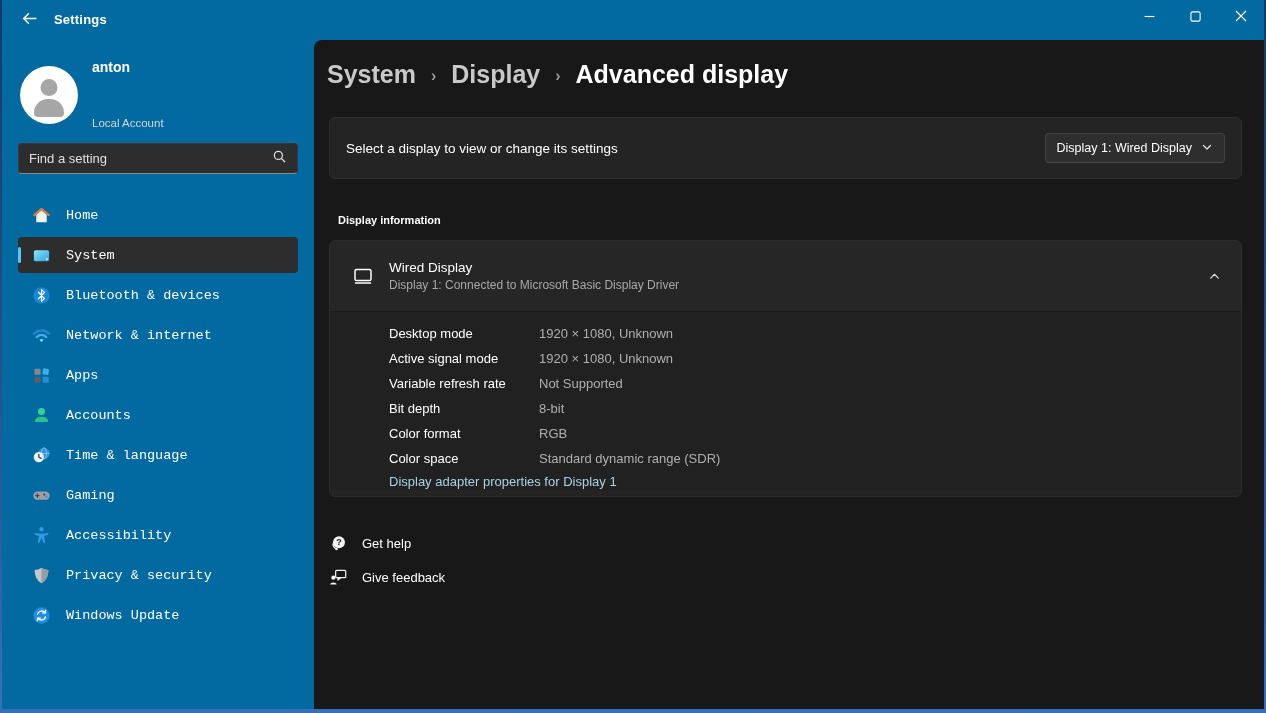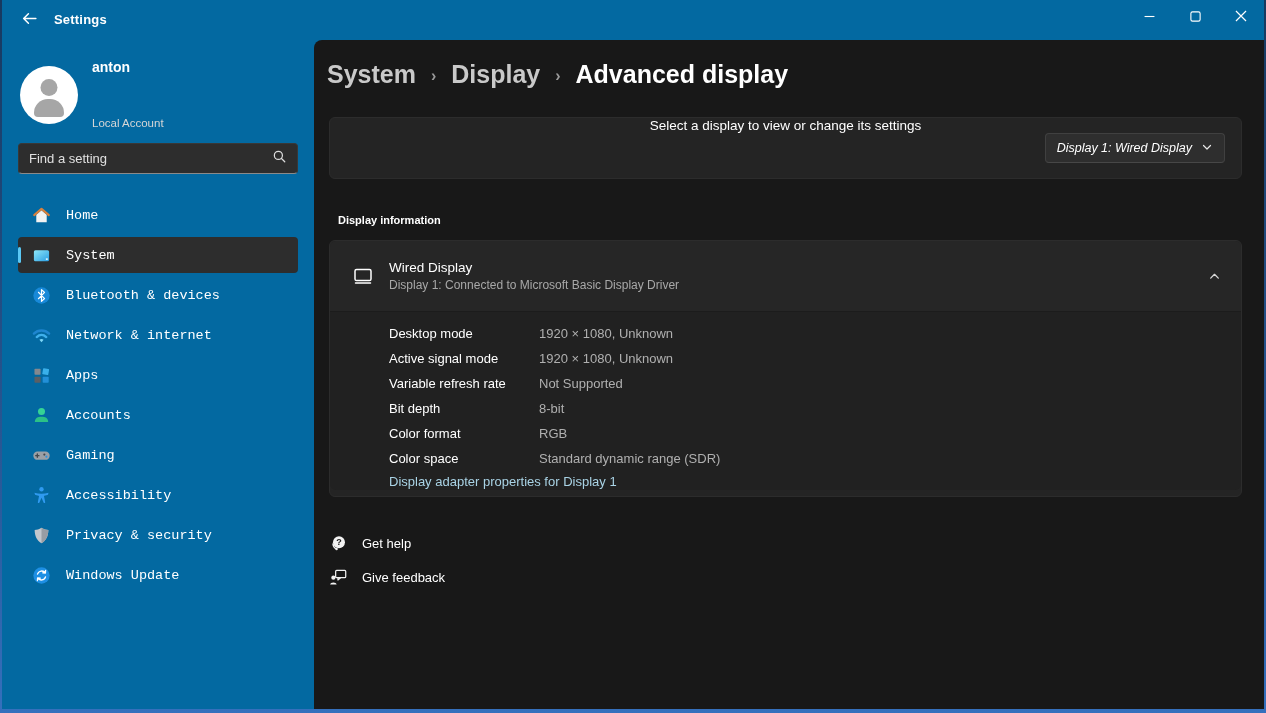--- a/index.html
+++ b/index.html
@@ -58,26 +58,26 @@
     background:#181818; border-top-left-radius:8px;
   }
   .breadcrumb { position:absolute; left:13px; top:20px; display:flex; align-items:center; font-size:25px; font-weight:600; }
   .crumb { color:#c9c9c9; cursor:pointer; }
   .crumb-sep { color:#9a9a9a; font-size:16px; margin:2px 15px 0 15px; }
   .crumb-current { color:#ffffff; }
   .card {
     position:absolute; left:15px; width:913px; background:#242424;
     border:1px solid #2c2c2c; border-radius:6px;
   }
-  .selector-card { top:77px; height:62px; display:flex; align-items:center; padding:0 16px;flex-direction:column; }
+  .selector-card { top:77px; height:62px; display:flex; align-items:center; padding:0 16px; }
   .selector-label { font-size:13.5px; }
   .dropdown {
     margin-left:auto; height:30px; background:#2e2e2e; border:1px solid #404040;
     border-bottom-color:#474747; border-radius:4px; display:flex; align-items:center;
-    padding:0 11px; cursor:pointer;font-style:italic;
+    padding:0 11px; cursor:pointer;
   }
   .dropdown-value { font-size:12.5px; margin-right:9px; }
   .section-title { position:absolute; left:24px; top:174px; font-size:11px; font-weight:bold; }
   .info-card { top:200px; height:257px; }
   .info-header { height:71px; display:flex; align-items:center; padding:0 20px; background:#262626; border-radius:6px 6px 0 0; border-bottom:1px solid #1c1c1c; cursor:pointer; }
   .monitor-wrap { width:26px; display:flex; justify-content:center; }
   .info-head-text { margin-left:13px; }
   .info-title { font-size:13.5px; line-height:18px; }
   .info-subtitle { font-size:12px; color:#a8a8a8; line-height:16px; }
   .expander-chevron { margin-left:auto; display:flex; align-items:center; cursor:pointer; }
@@ -217,20 +217,33 @@
 
         <span class="nav-icon">
           <svg width="19" height="19" viewBox="0 0 20 20">
               <circle cx="10" cy="5.8" r="3.7" fill="#35d495"></circle>
               <path d="M3 16.8 C3 12.6 6.2 11.3 10 11.3 C13.8 11.3 17 12.6 17 16.8 Z" fill="#2bc187"></path>
             </svg>
         </span>
         <span class="nav-label">Accounts</span>
       </div>
 
+      <div class="nav-item">
+
+        <span class="nav-icon">
+          <svg width="19" height="19" viewBox="0 0 20 20">
+              <circle cx="12.6" cy="7.8" r="6" fill="#2f93de"></circle>
+              <ellipse cx="12.6" cy="7.8" rx="2.6" ry="6" fill="none" stroke="#8fd0f4" stroke-width="0.8"></ellipse>
+              <path d="M6.8 7.8 H18.4" stroke="#8fd0f4" stroke-width="0.8"></path>
+              <circle cx="7.2" cy="11.6" r="5.4" fill="#f1f1f1"></circle>
+              <path d="M7.2 8.8 V11.8 L9.5 13" stroke="#35383c" stroke-width="1.3" fill="none" stroke-linecap="round"></path>
+            </svg>
+        </span>
+        <span class="nav-label">Time &amp; language</span>
+      </div>
 
       <div class="nav-item">
 
         <span class="nav-icon">
           <svg width="19" height="19" viewBox="0 0 20 20">
               <rect x="1.4" y="5.8" width="17.2" height="8.8" rx="4.4" fill="#9aa0a6"></rect>
               <path d="M5.6 8.4 V11.9 M3.9 10.15 H7.3" stroke="#42474c" stroke-width="1.4" stroke-linecap="round"></path>
               <circle cx="13" cy="9" r="1.15" fill="#42474c"></circle>
               <circle cx="15.2" cy="11.2" r="1.15" fill="#2f93de"></circle>
             </svg>

